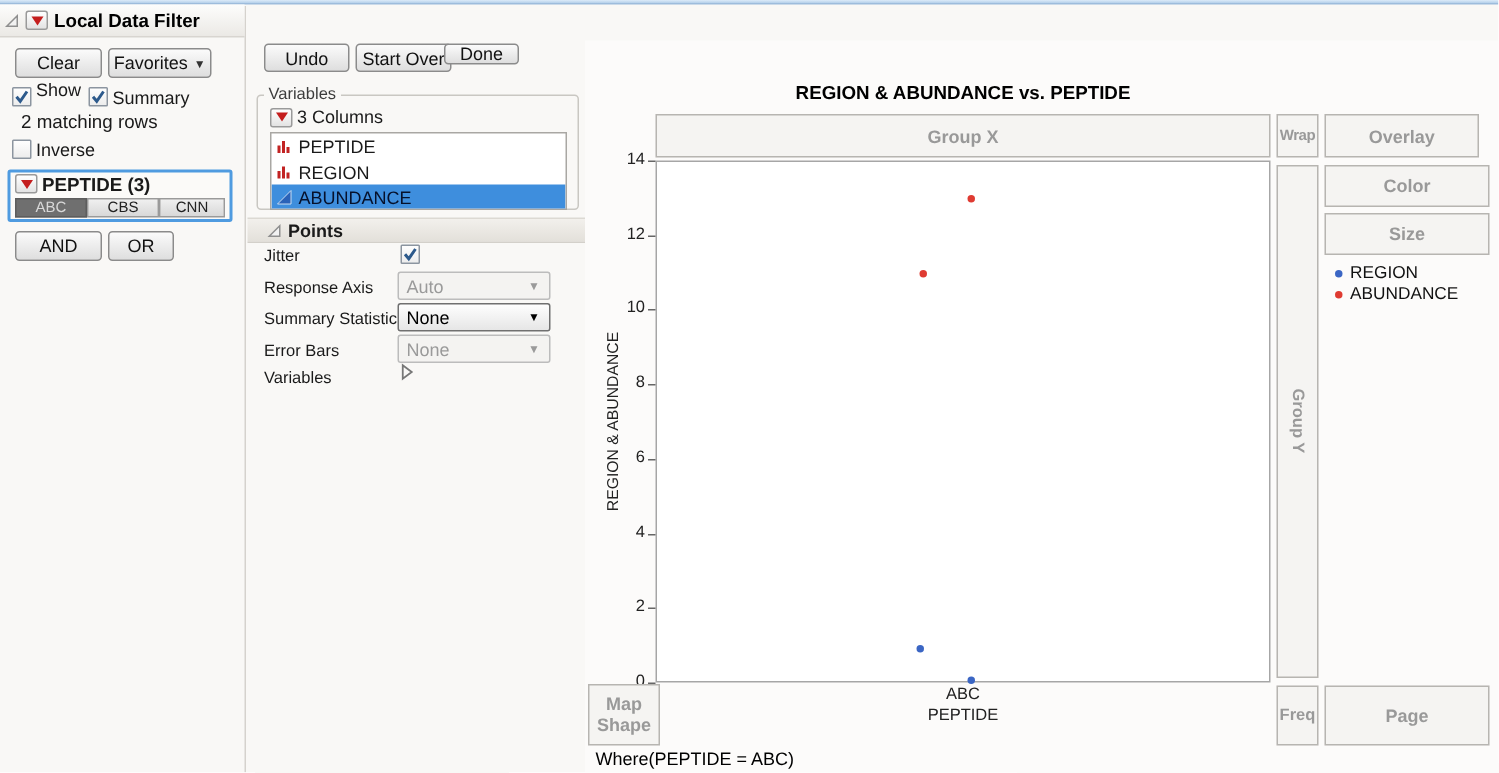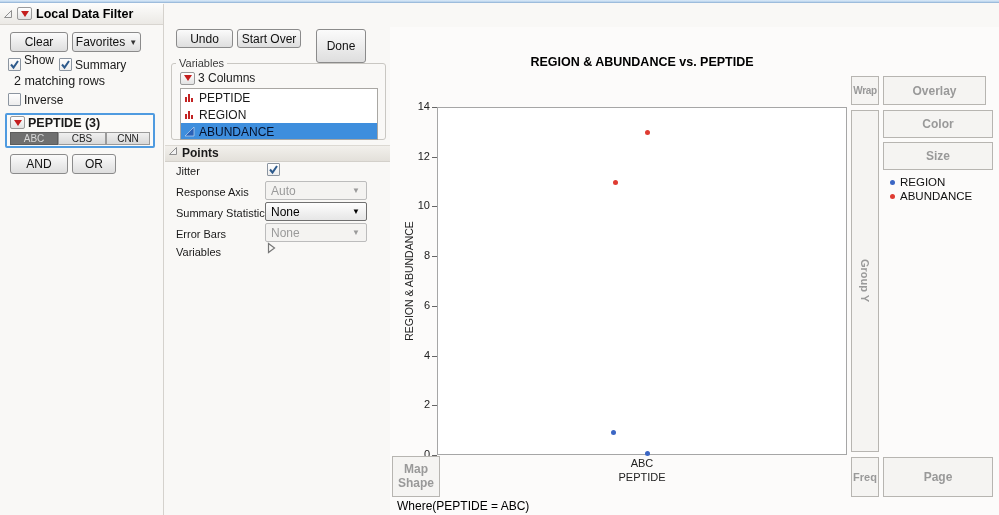--- a/index.html
+++ b/index.html
@@ -49,21 +49,21 @@
     border:1px solid #c9c7c2; border-radius:3px; background:transparent; }
   fieldset.vars legend { font-size:11px; color:#3c3c3c; padding:0 3px; margin-left:4px; }
   .cols-row { position:absolute; left:8px; top:2px; display:flex; align-items:center; gap:3px; font-size:12px; }
   .listbox { position:absolute; left:8px; top:19px; width:198px; height:52px;
     background:#fff; border:1px solid #a9a7a3; overflow:hidden; }
   .listrow { height:17px; display:flex; align-items:center; gap:4px; padding-left:3px; font-size:12px; }
   .listrow.sel { background:#3e8edd; color:#06112b; }
 
   .sect-header { position:absolute; left:165px; top:145px; width:225px; height:17px;
     background:linear-gradient(#f2f0ec,#e3e0da); border-top:1px solid #dcd9d3; border-bottom:1px solid #d3d0ca;
-    display:flex; align-items:flex-start; gap:4px; padding-left:3px; font-weight:bold; font-size:12px; }
+    display:flex; align-items:center; gap:4px; padding-left:13px; font-weight:bold; font-size:12px; }
 
   .combo { position:absolute; width:102px; height:19px; border-radius:2px; font-size:12px;
     display:flex; align-items:center; padding-left:5px; }
   .combo .arrow { position:absolute; right:6px; font-size:8px; }
   .combo.enabled { border:1px solid #707070; background:linear-gradient(#fefefe,#e6e6e6); color:#000; }
   .combo.disabled { border:1px solid #bcbcbc; background:#f4f3f1; color:#9a9a9a; }
 
   
   .graph-bg { left:390px; top:27px; width:609px; height:488px; background:#fcfbfa; }
   .graph-title { left:437px; top:55px; width:410px; text-align:center; font-weight:bold; font-size:12.5px; color:#000; }
@@ -145,21 +145,21 @@
     </button>
   </div>
 
 
   <button class="btn" style="left:176px;top:29px;width:57px;height:19px;">
     <span>Undo</span>
   </button>
   <button class="btn" style="left:237px;top:29px;width:64px;height:19px;">
     <span>Start Over</span>
   </button>
-  <button class="btn" style="left:316px;top:29px;width:50px;height:34px;">
+  <button class="btn" style="left:296px;top:29px;width:50px;height:14px;">
     <span>Done</span>
   </button>
 
   <div class="abs" style="left:401px;top:28px;width:470px;height:22px;">
     <span class="tool selected" style="left:1px;">
         <svg width="20" height="20" viewBox="0 0 20 20">
           <rect width="20" height="20" fill="#c7ddf4"></rect>
           <g fill="#2c5fae">
             <rect x="3" y="3" width="2.6" height="2.6"></rect>
             <rect x="9" y="2" width="2.6" height="2.6"></rect>
@@ -402,20 +402,21 @@
     <span class="arrow">▼</span>
   </span>
   <span class="lbl" style="left:176px;top:246px;font-size:11px;">Variables</span>
   <svg class="abs" style="left:267px;top:242px;" width="9" height="12" viewBox="0 0 9 12">
       <path d="M1.5 1.5 L7.5 6 L1.5 10.5 Z" fill="none" stroke="#777" stroke-width="1.2"></path>
     </svg>
 
   <div class="abs graph-bg"></div>
   <div class="abs graph-title">REGION &amp; ABUNDANCE vs. PEPTIDE</div>
 
+  <div class="zone" style="left:437px;top:76px;width:410px;height:29px;">Group X</div>
   <div class="zone small" style="left:851px;top:76px;width:28px;height:29px;">Wrap</div>
   <div class="zone" style="left:883px;top:76px;width:103px;height:29px;">Overlay</div>
 
   <div class="abs plot" id="plot-area">
       <div class="pt" style="left: 172.57px; top: 321.886px; background: rgb(59, 102, 196);"></div>
       <div class="pt" style="left: 206.6px; top: 343.014px; background: rgb(59, 102, 196);"></div>
       <div class="pt" style="left: 174.62px; top: 72.0714px; background: rgb(223, 59, 50);"></div>
       <div class="pt" style="left: 206.6px; top: 22.3571px; background: rgb(223, 59, 50);"></div>
     </div>
   <div class="abs" id="y-axis" style="left:395px;top:107px;width:42px;height:348px;">

